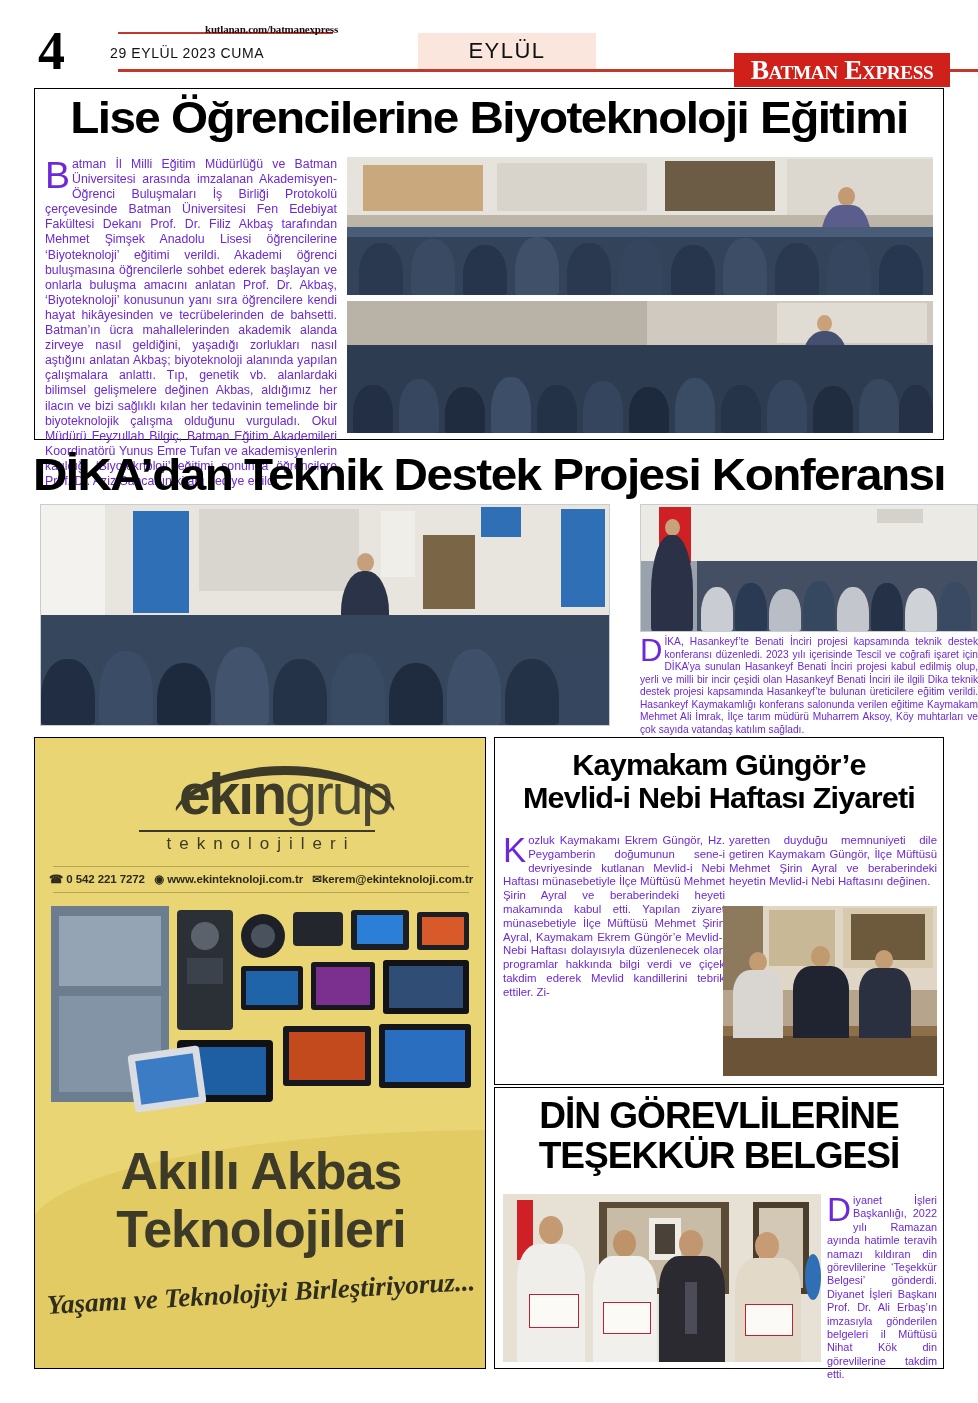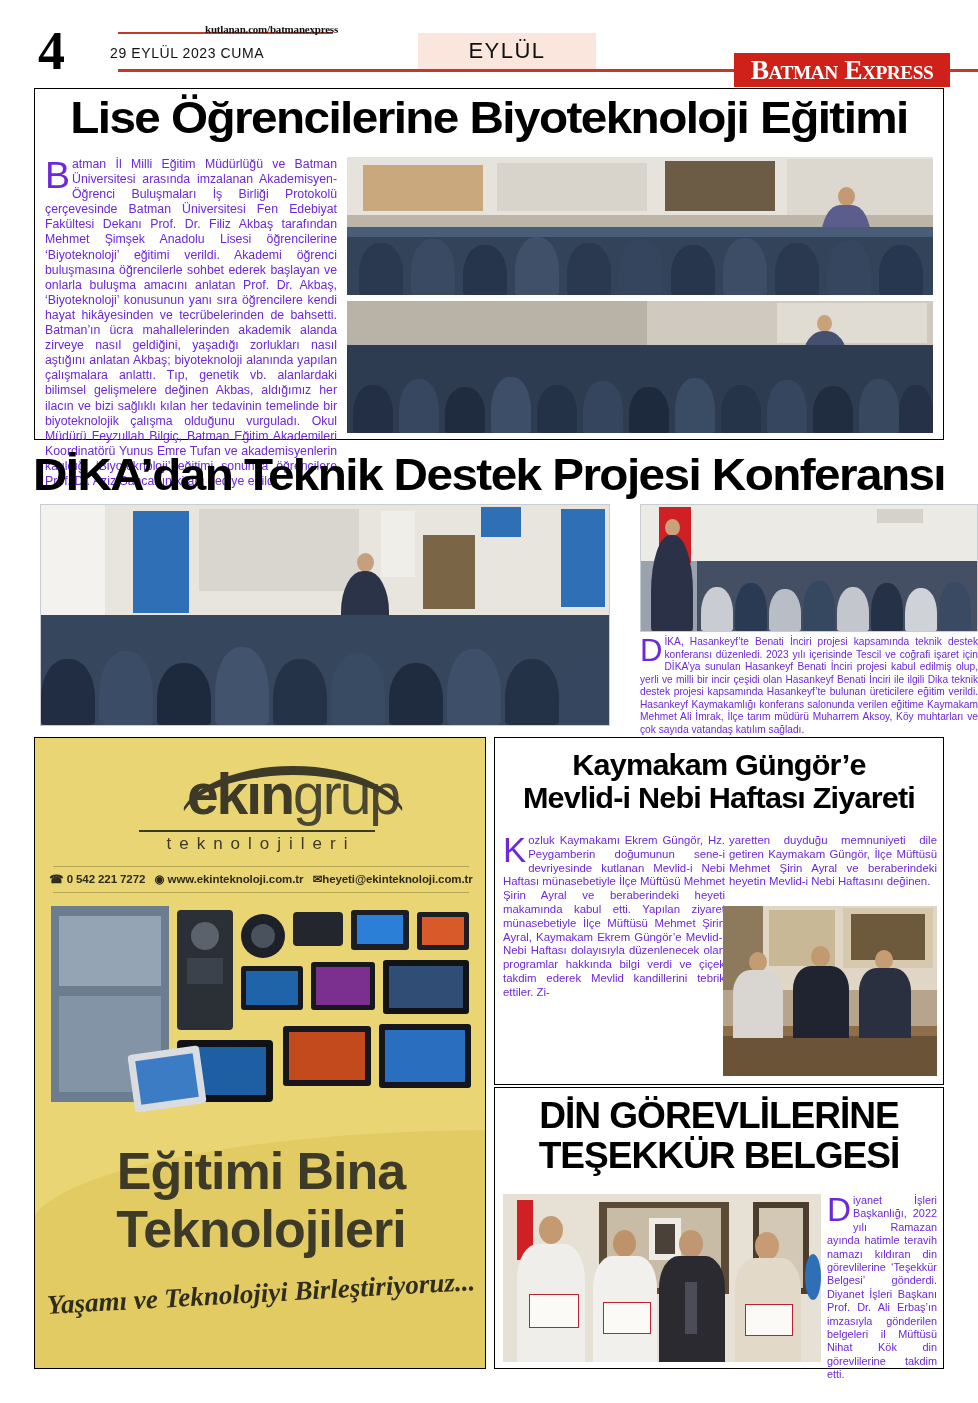--- a/index.html
+++ b/index.html
@@ -98,21 +98,21 @@
     position:absolute; bottom:0; border-radius:46% 46% 8% 8% / 58% 58% 6% 6%;
   }
   .ph-head { position:absolute; border-radius:50%; }
   .ph-rect { position:absolute; }
 
   
   .ad-root {
     position:absolute; left:34px; top:737px; width:452px; height:632px;
     background:#e9d574; border:1px solid #000; overflow:hidden;
   }
-  .ad-logo-wrap { position:absolute; left:16px; top:20px; width:452px; height:95px;padding-left:32px; }
+  .ad-logo-wrap { position:absolute; left:8px; top:20px; width:452px; height:95px;padding-left:32px; }
   .ad-logo-text {
     text-align:center; font-family:"Liberation Sans", sans-serif;
     font-size:57px; font-weight:700; color:#3d3a28; letter-spacing:-2px;
     line-height:72px;
   }
   .ad-logo-text .thin { font-weight:400; color:#4a4733; }
   .ad-swoosh {
     position:absolute; left:128px; top:8px; width:228px; height:58px;
     border-top:9px solid #3d3a28;
     border-radius:50% 50% 0 0 / 100% 100% 0 0;
@@ -288,21 +288,21 @@
     </div>
     <div class="ad-logo-rule"></div>
     <div class="ad-logo-sub">teknolojileri</div>
 
     <div class="ad-contact-rule-top"></div>
     <div class="ad-contact">
       <span>☎</span>
       <span>0 542 221 7272</span>
       &nbsp;&nbsp;<span>◉</span>
       <span>www.ekinteknoloji.com.tr</span>
-      &nbsp;&nbsp;<span>✉</span><span>heyeti@ekinteknoloji.com.tr</span>
+      &nbsp;&nbsp;<span>✉</span><span>kerem@ekinteknoloji.com.tr</span>
     </div>
     <div class="ad-contact-rule-bot"></div>
 
     <div class="ad-products">
       <div class="ph-rect" style="left:6px;top:6px;width:118px;height:196px;background:#6c7d90;"></div>
       <div class="ph-rect" style="left:14px;top:16px;width:102px;height:70px;background:#95a4b4;"></div>
       <div class="ph-rect" style="left:14px;top:96px;width:102px;height:96px;background:#8294a6;"></div>
       <div class="ph-rect" style="left:132px;top:10px;width:56px;height:120px;background:#2b2f36;border-radius:4px;"></div>
       <div class="ph-head" style="left:146px;top:22px;width:28px;height:28px;background:#5c626c;"></div>
       <div class="ph-rect" style="left:142px;top:58px;width:36px;height:26px;background:#3c424c;"></div>
@@ -324,21 +324,21 @@
       <div class="ph-rect" style="left:238px;top:126px;width:88px;height:60px;background:#16181d;border-radius:3px;"></div>
       <div class="ph-rect" style="left:244px;top:132px;width:76px;height:48px;background:#c24a1d;"></div>
       <div class="ph-rect" style="left:334px;top:124px;width:92px;height:64px;background:#14161b;border-radius:3px;"></div>
       <div class="ph-rect" style="left:340px;top:130px;width:80px;height:52px;background:#2a6fbf;"></div>
       <div class="ph-rect" style="left:86px;top:150px;width:72px;height:58px;background:#d9dde2;border-radius:4px;transform:rotate(-8deg);"></div>
       <div class="ph-rect" style="left:93px;top:157px;width:58px;height:44px;background:#3b7cc4;transform:rotate(-8deg);"></div>
     </div>
 
     <div class="ad-curve"></div>
     <div class="ad-bigtext">
-      <div>Eğitimi Bina</div>
+      <div>Akıllı Akbas</div>
       <div>Teknolojileri</div>
     </div>
     <div class="ad-slogan">Yaşamı ve Teknolojiyi Birleştiriyoruz...</div>
   </div>
 
   <div class="box" style="left:494px; top:737px; width:450px; height:348px;">
 
     <div class="hl" style="position:absolute; left:0; top:10px; width:448px; font-size:30px; line-height:33px; letter-spacing:-0.8px; transform:scaleX(1.02);">
       <div>Kaymakam Güngör’e</div>
       <div>Mevlid-i Nebi Haftası Ziyareti</div>

